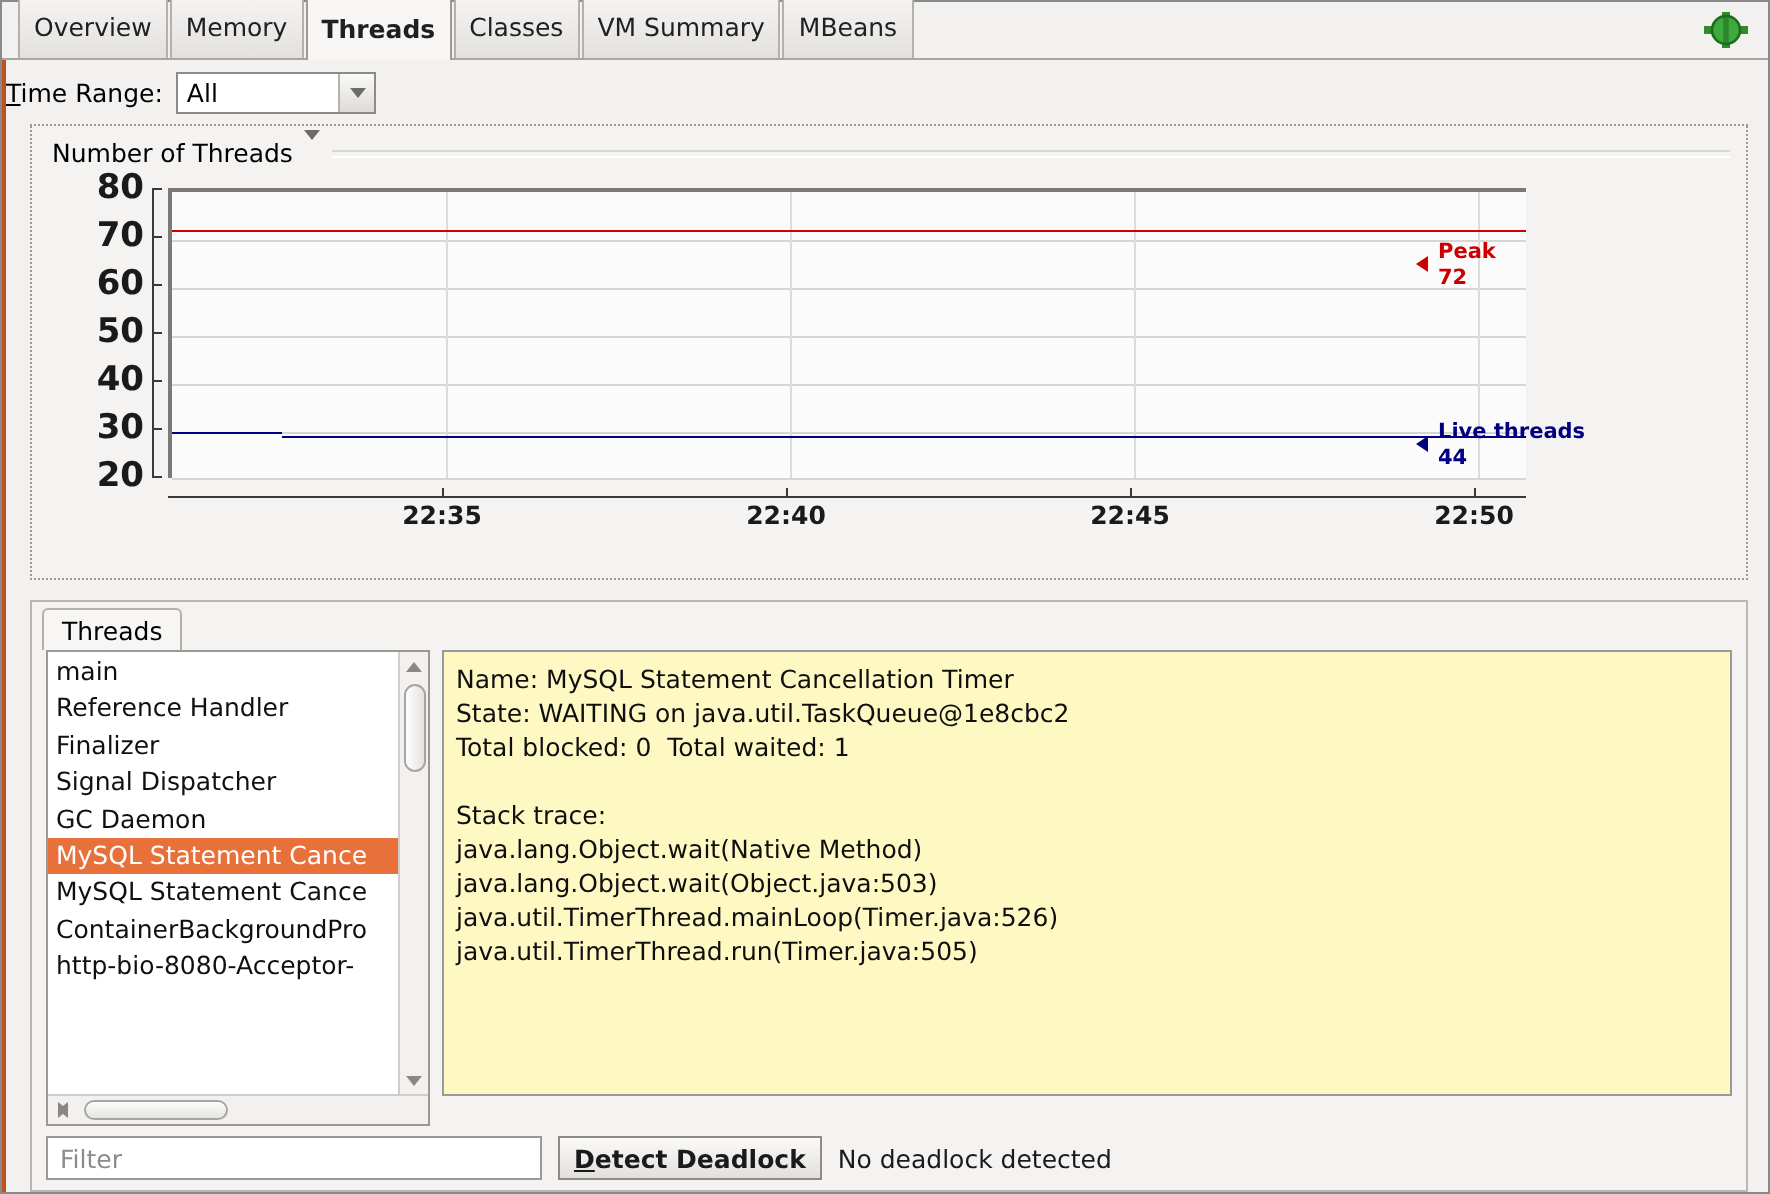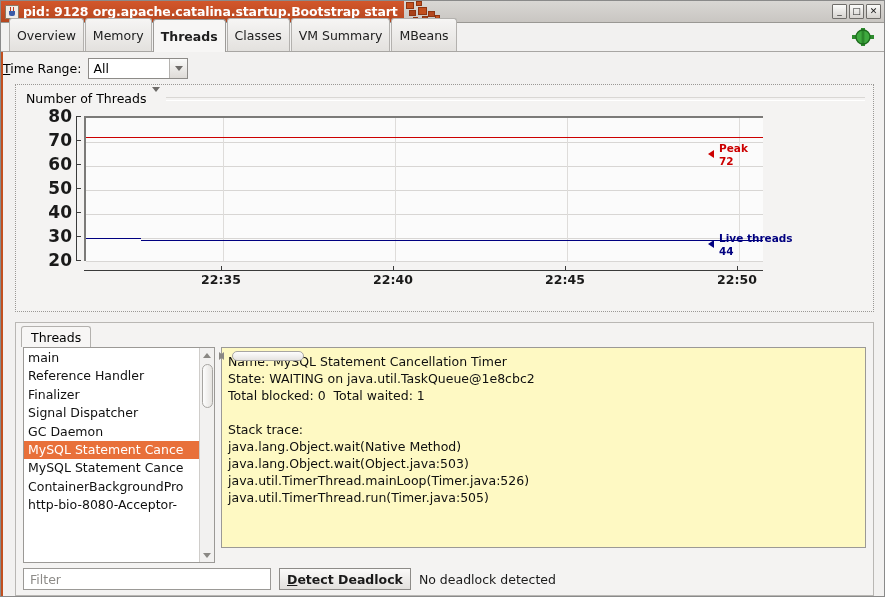--- a/index.html
+++ b/index.html
@@ -377,21 +377,21 @@
     min-height: 0;
     display: flex;
     padding: 0 7px 0 7px;
     gap: 6px;
     box-sizing: border-box;
   }
   .list-wrap {
     width: 192px;
     flex: none;
     display: flex;
-    flex-direction: row;
+    flex-direction: column;
     border: 1px solid #9b9996;
     background: #ffffff;
     box-sizing: border-box;
     margin-bottom: 0;
   }
   .list-inner {
     flex: 1;
     display: flex;
     min-height: 0;
   }
@@ -542,41 +542,20 @@
   .dd-status {
     font-size: 12.5px;
     color: #1a1a1a;
   }
 </style>
 </head>
 <body>
 
 <div class="window">
 
-  <div class="titlebar">
-    <div class="title-orange">
-      <span class="java-icon"></span>
-      <span class="title-text">pid: 9128 org.apache.catalina.startup.Bootstrap start</span>
-      <span class="crumble">
-        <i style="left:2px;  top:1px;  width:8px;  height:7px;"></i>
-        <i style="left:12px; top:0px;  width:6px;  height:5px;"></i>
-        <i style="left:5px;  top:9px;  width:7px;  height:6px; background:#a8421a;"></i>
-        <i style="left:14px; top:6px;  width:9px;  height:8px;"></i>
-        <i style="left:24px; top:10px; width:7px;  height:6px; background:#b4471f;"></i>
-        <i style="left:18px; top:15px; width:6px;  height:5px; background:#a8421a;"></i>
-        <i style="left:31px; top:14px; width:5px;  height:5px;"></i>
-        <i style="left:9px;  top:16px; width:5px;  height:4px; background:#b4471f;"></i>
-      </span>
-    </div>
-    <div class="titlebuttons">
-      <span class="tbtn">_</span>
-      <span class="tbtn">□</span>
-      <span class="tbtn">✕</span>
-    </div>
-  </div>
 
   <div class="tabrow">
     <div class="tab">Overview</div>
     <div class="tab">Memory</div>
     <div class="tab active">Threads</div>
     <div class="tab">Classes</div>
     <div class="tab">VM Summary</div>
     <div class="tab">MBeans</div>
     <span class="conn-icon">
       <svg width="26" height="22" viewBox="0 0 26 22">

